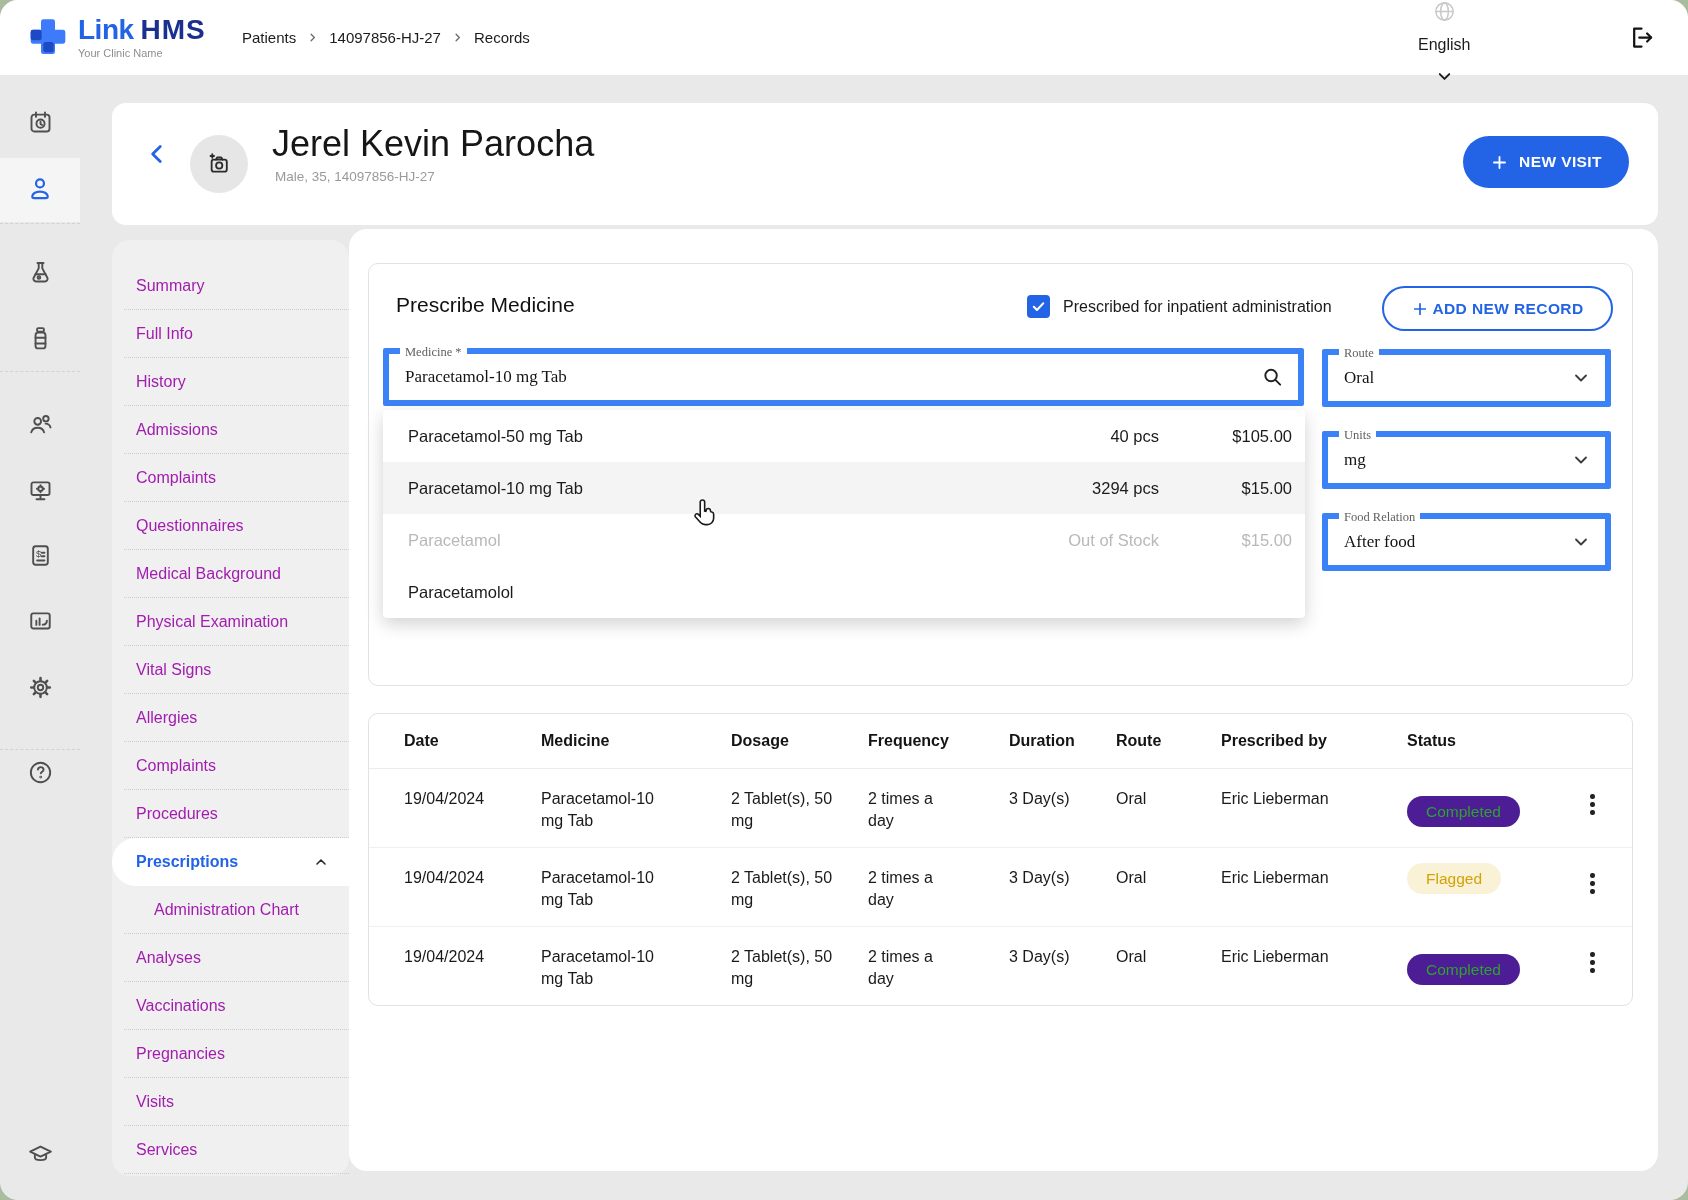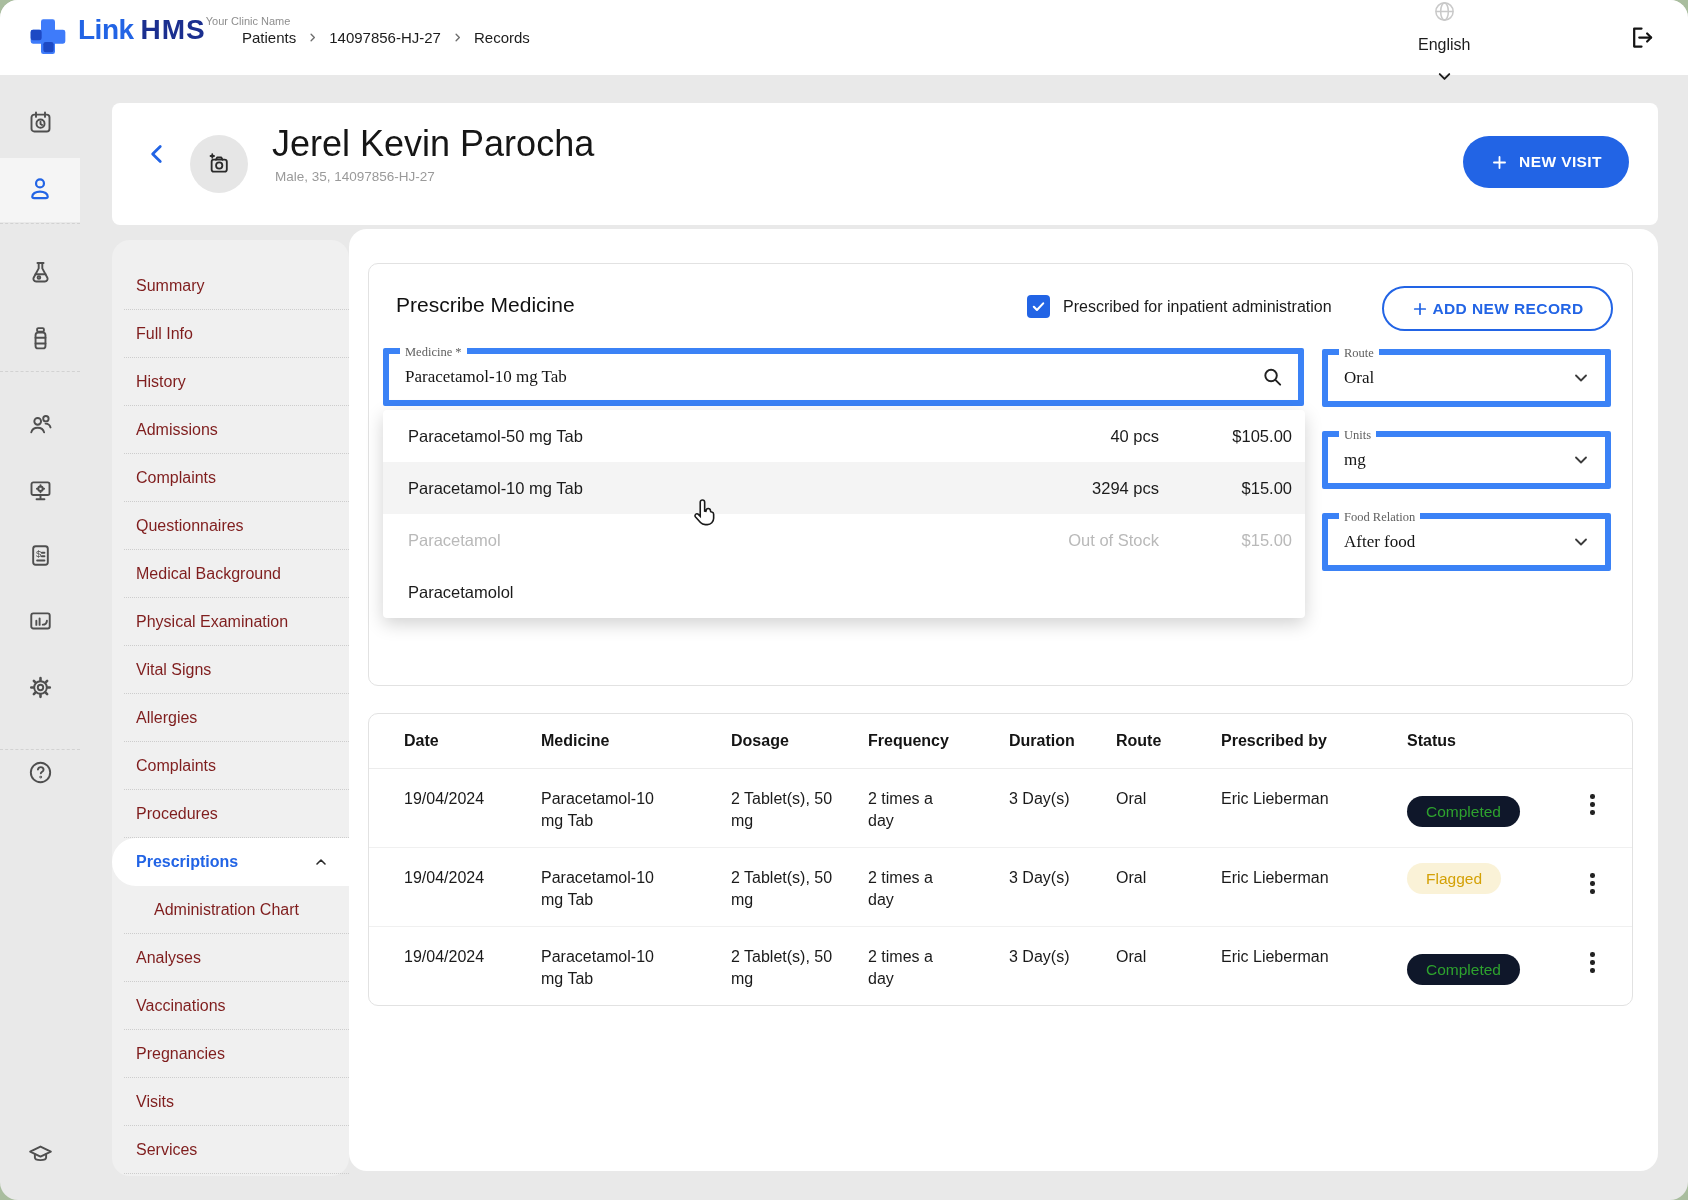--- a/index.html
+++ b/index.html
@@ -8,21 +8,21 @@
     font-family: "Liberation Sans", sans-serif;
     background: #a9bd9e;
     position: relative;
     color:#1c1c1c;
   }
   .app { position:absolute; inset:0; background:#e9e9e9; border-radius:18px; overflow:hidden; }
 
   
   .topbar { position:absolute; left:0; top:0; right:0; height:75px; background:#ffffff; z-index:4; }
   .logo-block { position:absolute; left:28px; top:14px; display:flex; align-items:flex-start; gap:10px; }
-  .logo-txt-col { display:flex; flex-direction:row; }
+  .logo-txt-col { display:flex; flex-direction:column; }
   .logo-line { display:flex; align-items:baseline; gap:7px; }
   .logo-link { font-size:28px; font-weight:700; color:#2264E5; letter-spacing:-0.5px; }
   .logo-hms  { font-size:28px; font-weight:600; color:#1B2F8F; letter-spacing:1px; }
   .logo-tag  { font-size:11px; color:#8e8e8e; margin-top:1px; }
   .breadcrumb { position:absolute; left:242px; top:0; height:75px; display:flex; align-items:center; gap:11px; font-size:15px; color:#1c1c1c; }
   .crumb-sep { display:flex; align-items:center; color:#7d7d7d; }
   .lang-block { position:absolute; left:1418px; top:0; height:75px; display:flex; align-items:center; gap:13px;flex-direction:column; }
   .lang-label { font-size:16px; font-weight:500; }
   .logout-btn { position:absolute; left:1628px; top:24px; cursor:pointer; }
 
@@ -30,32 +30,32 @@
   .rail { position:absolute; left:0; top:75px; width:80px; bottom:0; }
   .rail-active-bg { position:absolute; left:0; top:83px; width:80px; height:64px; background:#f5f5f5; }
   .rail-item { position:absolute; left:0; width:80px; display:flex; justify-content:center; cursor:pointer; }
   .rail-div { position:absolute; left:0; width:80px; border-top:1px dashed #d2d2d2; }
   .ri-0 { top:34px; }  .ri-1 { top:100px; } .ri-2 { top:184px; } .ri-3 { top:250px; }
   .ri-4 { top:336px; } .ri-5 { top:402px; } .ri-6 { top:467px; } .ri-7 { top:533px; }
   .ri-8 { top:599px; } .ri-9 { top:684px; } .ri-10 { top:1065px; }
   .rd-0 { top:148px; } .rd-1 { top:296px; } .rd-2 { top:674px; }
 
   
-  .patient-card { position:absolute; left:112px; top:103px; width:1546px; height:122px; background:#fff; border-radius:8px; z-index:2; }
+  .patient-card { position:absolute; left:112px; top:103px; width:1546px; height:122px; background:#fff; border-radius:14px; z-index:2; }
   .back-btn { position:absolute; left:32px; top:38px; cursor:pointer; }
   .avatar { position:absolute; left:78px; top:32px; width:58px; height:58px; border-radius:50%; background:#e6e6e6; display:flex; align-items:center; justify-content:center; cursor:pointer; }
   .patient-name { position:absolute; left:160px; top:20px; font-size:36px; font-weight:400; color:#161616; }
   .patient-meta { position:absolute; left:163px; top:66px; font-size:13.5px; color:#9a9a9a; }
   .new-visit-btn { position:absolute; left:1351px; top:33px; width:166px; height:52px; background:#2264E5; border-radius:26px; color:#fff;
     display:flex; align-items:center; justify-content:center; gap:10px; font-size:15.5px; font-weight:700; letter-spacing:0.4px; cursor:pointer; }
 
   
   .content-card { position:absolute; left:349px; top:229px; width:1309px; height:942px; background:#fff; border-radius:18px; z-index:1; }
   .nav-panel { position:absolute; left:112px; top:240px; width:237px; height:936px; background:#f0f0f0; border-radius:18px; padding-top:22px; z-index:2; }
-  .nav-item { height:48px; display:flex; align-items:center; padding-left:24px; font-size:16px; color:#7f1d1d; cursor:pointer; position:relative; }
+  .nav-item { height:48px; display:flex; align-items:center; padding-left:24px; font-size:16px; color:#a21caf; cursor:pointer; position:relative; }
   .nav-item:not(.active):after { content:""; position:absolute; left:12px; right:0; bottom:0; border-bottom:1px dotted #cdcdcd; }
   .nav-item.sub { padding-left:42px; }
   .nav-item.active { background:#ffffff; border-radius:26px 0 0 26px; color:#2264E5; font-weight:600; justify-content:space-between; padding-right:20px; }
 
   
   .prescribe-panel { position:absolute; left:368px; top:263px; width:1265px; height:423px; background:#fff; border:1px solid #e2e2e2; border-radius:10px; z-index:3; }
   .pm-title { position:absolute; left:27px; top:29px; font-size:21px; font-weight:500; color:#111; }
   .pm-check-row { position:absolute; left:658px; top:31px; display:flex; align-items:center; gap:13px; }
   .checkbox { width:23px; height:23px; background:#2264E5; border-radius:4px; display:flex; align-items:center; justify-content:center; cursor:pointer; flex:none; }
   .pm-check-label { font-size:16px; color:#1a1a1a; }
@@ -88,21 +88,21 @@
   .table-card { position:absolute; left:368px; top:713px; width:1265px; height:293px; background:#fff; border:1px solid #e2e2e2; border-radius:10px; z-index:3; overflow:hidden; }
   .t-grid { display:grid; grid-template-columns:137px 190px 137px 141px 107px 105px 186px 177px 1fr; padding-left:35px; }
   .t-head { height:55px; align-items:center; font-size:16px; font-weight:700; color:#141414; border-bottom:1px solid #ececec; }
   .t-row { height:79px; align-items:start; padding-top:19px; font-size:16px; color:#1a1a1a; line-height:22px; border-bottom:1px solid #f0f0f0; }
   .t-row:last-child { border-bottom:none; }
   .cell-medicine { max-width:125px; }
   .cell-dosage { max-width:118px; }
   .cell-frequency { max-width:76px; }
   .badge { display:inline-flex; align-items:center; justify-content:center; height:31px; padding:0 19px; border-radius:16px;
     font-size:15.5px; font-weight:500; margin-top:-4px; }
-  .badge.completed { color:#2EA22E; background:#0f172a;margin-top:8px; }
+  .badge.completed { color:#2EA22E; background:#4c1d95;margin-top:8px; }
   .badge.flagged   { color:#D4A106; background:#FAF2D7; }
   .kebab { display:flex; flex-direction:column; gap:3.5px; padding:4px 6px; cursor:pointer; margin-top:2px; width:max-content; }
   .kebab i { width:4.5px; height:4.5px; border-radius:50%; background:#222; }
 
   svg { display:block; }
 </style>
 </head>
 <body>
 
 <div class="app">

